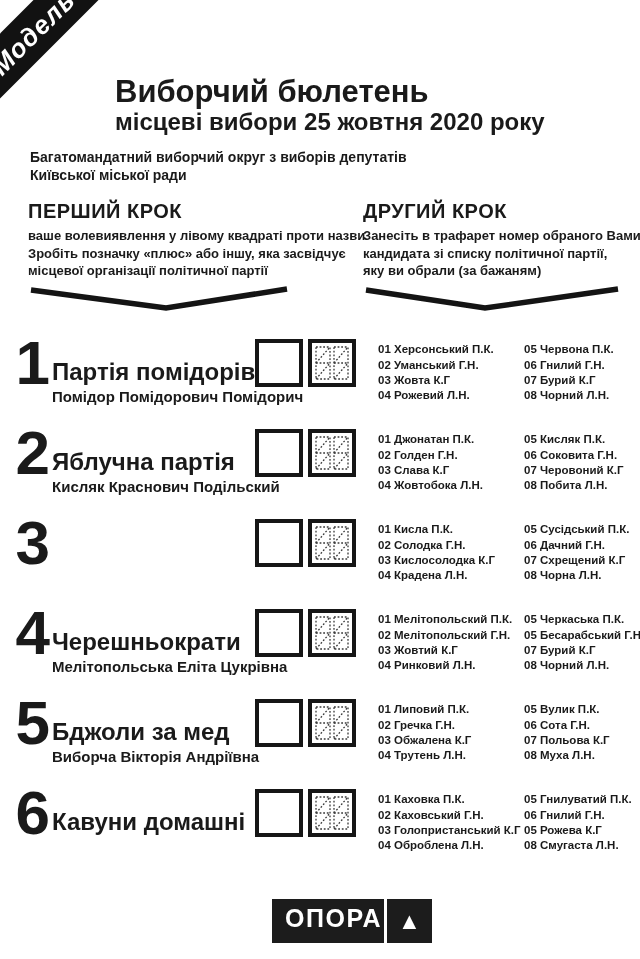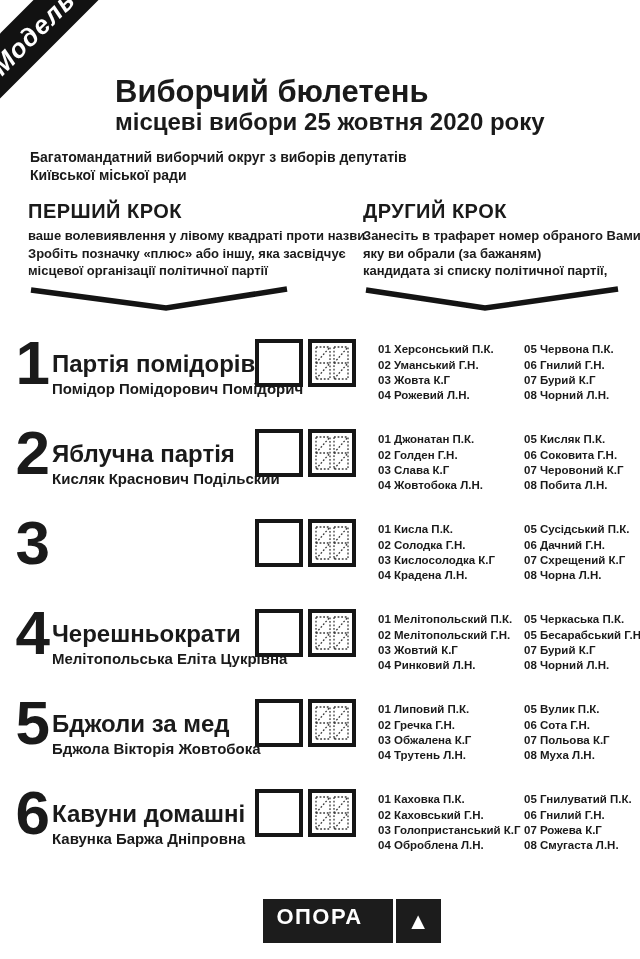--- a/index.html
+++ b/index.html
@@ -32,34 +32,34 @@
   .step-desc{margin-top:5px;font-size:13px;font-weight:600;line-height:1.34;}
   .step-desc div{white-space:nowrap;}
   .chevron-row{display:flex;margin-top:6px;}
   .chev1{margin-left:28px;width:335px;}
   .chev2{width:265px;}
   
   .parties{margin-top:22px;}
   .party-row{position:relative;height:90px;margin-left:8px;}
   .pnum{position:absolute;left:0;top:0;width:40px;text-align:right;
         font-size:62px;font-weight:800;line-height:0.78;letter-spacing:-2px;}
-  .pinfo{position:absolute;left:44px;top:12px;white-space:nowrap;}
+  .pinfo{position:absolute;left:44px;top:20px;white-space:nowrap;}
   .pname{font-size:24px;font-weight:800;line-height:1.05;}
   .pleader{font-size:15px;font-weight:600;margin-top:3px;}
   .vote-box{position:absolute;left:247px;top:0;width:40px;height:40px;
             border:4px solid #161616;background:#fff;}
   .stencil-box{position:absolute;left:300px;top:0;width:40px;height:40px;
             border:4px solid #161616;background:#fff;}
   .cands{position:absolute;top:3px;font-size:11.5px;font-weight:600;line-height:15.2px;white-space:nowrap;}
   .c1{left:370px;}
   .c2{left:516px;}
   
   .footer{display:flex;justify-content:center;padding-left:64px;margin-top:20px;}
-  .logo-text{background:#1c1c1c;color:#fff;font-size:22px;font-weight:800;
-             letter-spacing:1.5px;padding:7px 30px 6px 13px;line-height:1;}
+  .logo-text{background:#1c1c1c;color:#fff;font-size:25px;font-weight:800;
+             letter-spacing:1.5px;padding:7px 2px 6px 13px;line-height:1;}
   .logo-mark{background:#1c1c1c;width:45px;height:44px;margin-left:3px;
              display:flex;align-items:center;justify-content:center;
              color:#fff;font-size:23px;line-height:1;}
 </style>
 </head>
 <body>
 
 <div class="ribbon">
   <span>Модель</span>
 </div>
@@ -82,22 +82,22 @@
     <div class="step-desc">
       <div>ваше волевиявлення у лівому квадраті проти назви</div>
       <div>Зробіть позначку «плюс» або іншу, яка засвідчує</div>
       <div>місцевої організації політичної партії</div>
     </div>
   </div>
   <div class="step2">
     <div class="step-title">ДРУГИЙ КРОК</div>
     <div class="step-desc">
       <div>Занесіть в трафарет номер обраного Вами</div>
+      <div>кандидата зі списку політичної партії,</div>
       <div>яку ви обрали (за бажаням)</div>
-      <div>кандидата зі списку політичної партії,</div>
     </div>
   </div>
 </div>
 
 <div class="chevron-row">
   <div class="chev1">
     <svg width="262" height="28" viewBox="0 0 262 28">
         <polyline points="3,5 138,23 259,4" fill="none" stroke="#141414" stroke-width="5.5"></polyline>
       </svg>
   </div>
@@ -243,21 +243,21 @@
       <div>05 Бесарабський Г.Н.</div>
       <div>07 Бурий К.Г</div>
       <div>08 Чорний Л.Н.</div>
     </div>
   </div>
 
   <div class="party-row">
     <div class="pnum">5</div>
     <div class="pinfo">
       <div class="pname">Бджоли за мед</div>
-      <div class="pleader">Бджола Вікторія Жовтобока</div>
+      <div class="pleader">Виборча Вікторія Андріївна</div>
     </div>
     <div class="vote-box"></div>
     <div class="stencil-box">
       <svg width="40" height="40" viewBox="0 0 40 40">
         <g stroke="#3a3a3a" stroke-width="1.3" stroke-dasharray="1.8 1.8" fill="none">
           <rect x="4" y="4" width="14" height="32"></rect>
             <line x1="4" y1="20" x2="18" y2="20"></line>
             <line x1="4" y1="20" x2="18" y2="4"></line>
             <line x1="4" y1="36" x2="18" y2="20"></line>
           <rect x="22" y="4" width="14" height="32"></rect>
@@ -278,21 +278,20 @@
       <div>06 Сота Г.Н.</div>
       <div>07 Польова К.Г</div>
       <div>08 Муха Л.Н.</div>
     </div>
   </div>
 
   <div class="party-row">
     <div class="pnum">6</div>
     <div class="pinfo">
       <div class="pname">Кавуни домашні</div>
-      <div class="pleader">Кавунка Баржа Дніпровна</div>
     </div>
     <div class="vote-box"></div>
     <div class="stencil-box">
       <svg width="40" height="40" viewBox="0 0 40 40">
         <g stroke="#3a3a3a" stroke-width="1.3" stroke-dasharray="1.8 1.8" fill="none">
           <rect x="4" y="4" width="14" height="32"></rect>
             <line x1="4" y1="20" x2="18" y2="20"></line>
             <line x1="4" y1="20" x2="18" y2="4"></line>
             <line x1="4" y1="36" x2="18" y2="20"></line>
           <rect x="22" y="4" width="14" height="32"></rect>
@@ -304,21 +303,21 @@
     </div>
     <div class="cands c1">
       <div>01 Каховка П.К.</div>
       <div>02 Каховський Г.Н.</div>
       <div>03 Голопристанський К.Г</div>
       <div>04 Оброблена Л.Н.</div>
     </div>
     <div class="cands c2">
       <div>05 Гнилуватий П.К.</div>
       <div>06 Гнилий Г.Н.</div>
-      <div>07 Рожева К.Г</div>
+      <div>05 Рожева К.Г</div>
       <div>08 Смугаста Л.Н.</div>
     </div>
   </div>
 
 </div>
 
 <div class="footer">
   <div class="logo-text">ОПОРА</div>
   <div class="logo-mark">▲</div>
 </div>

